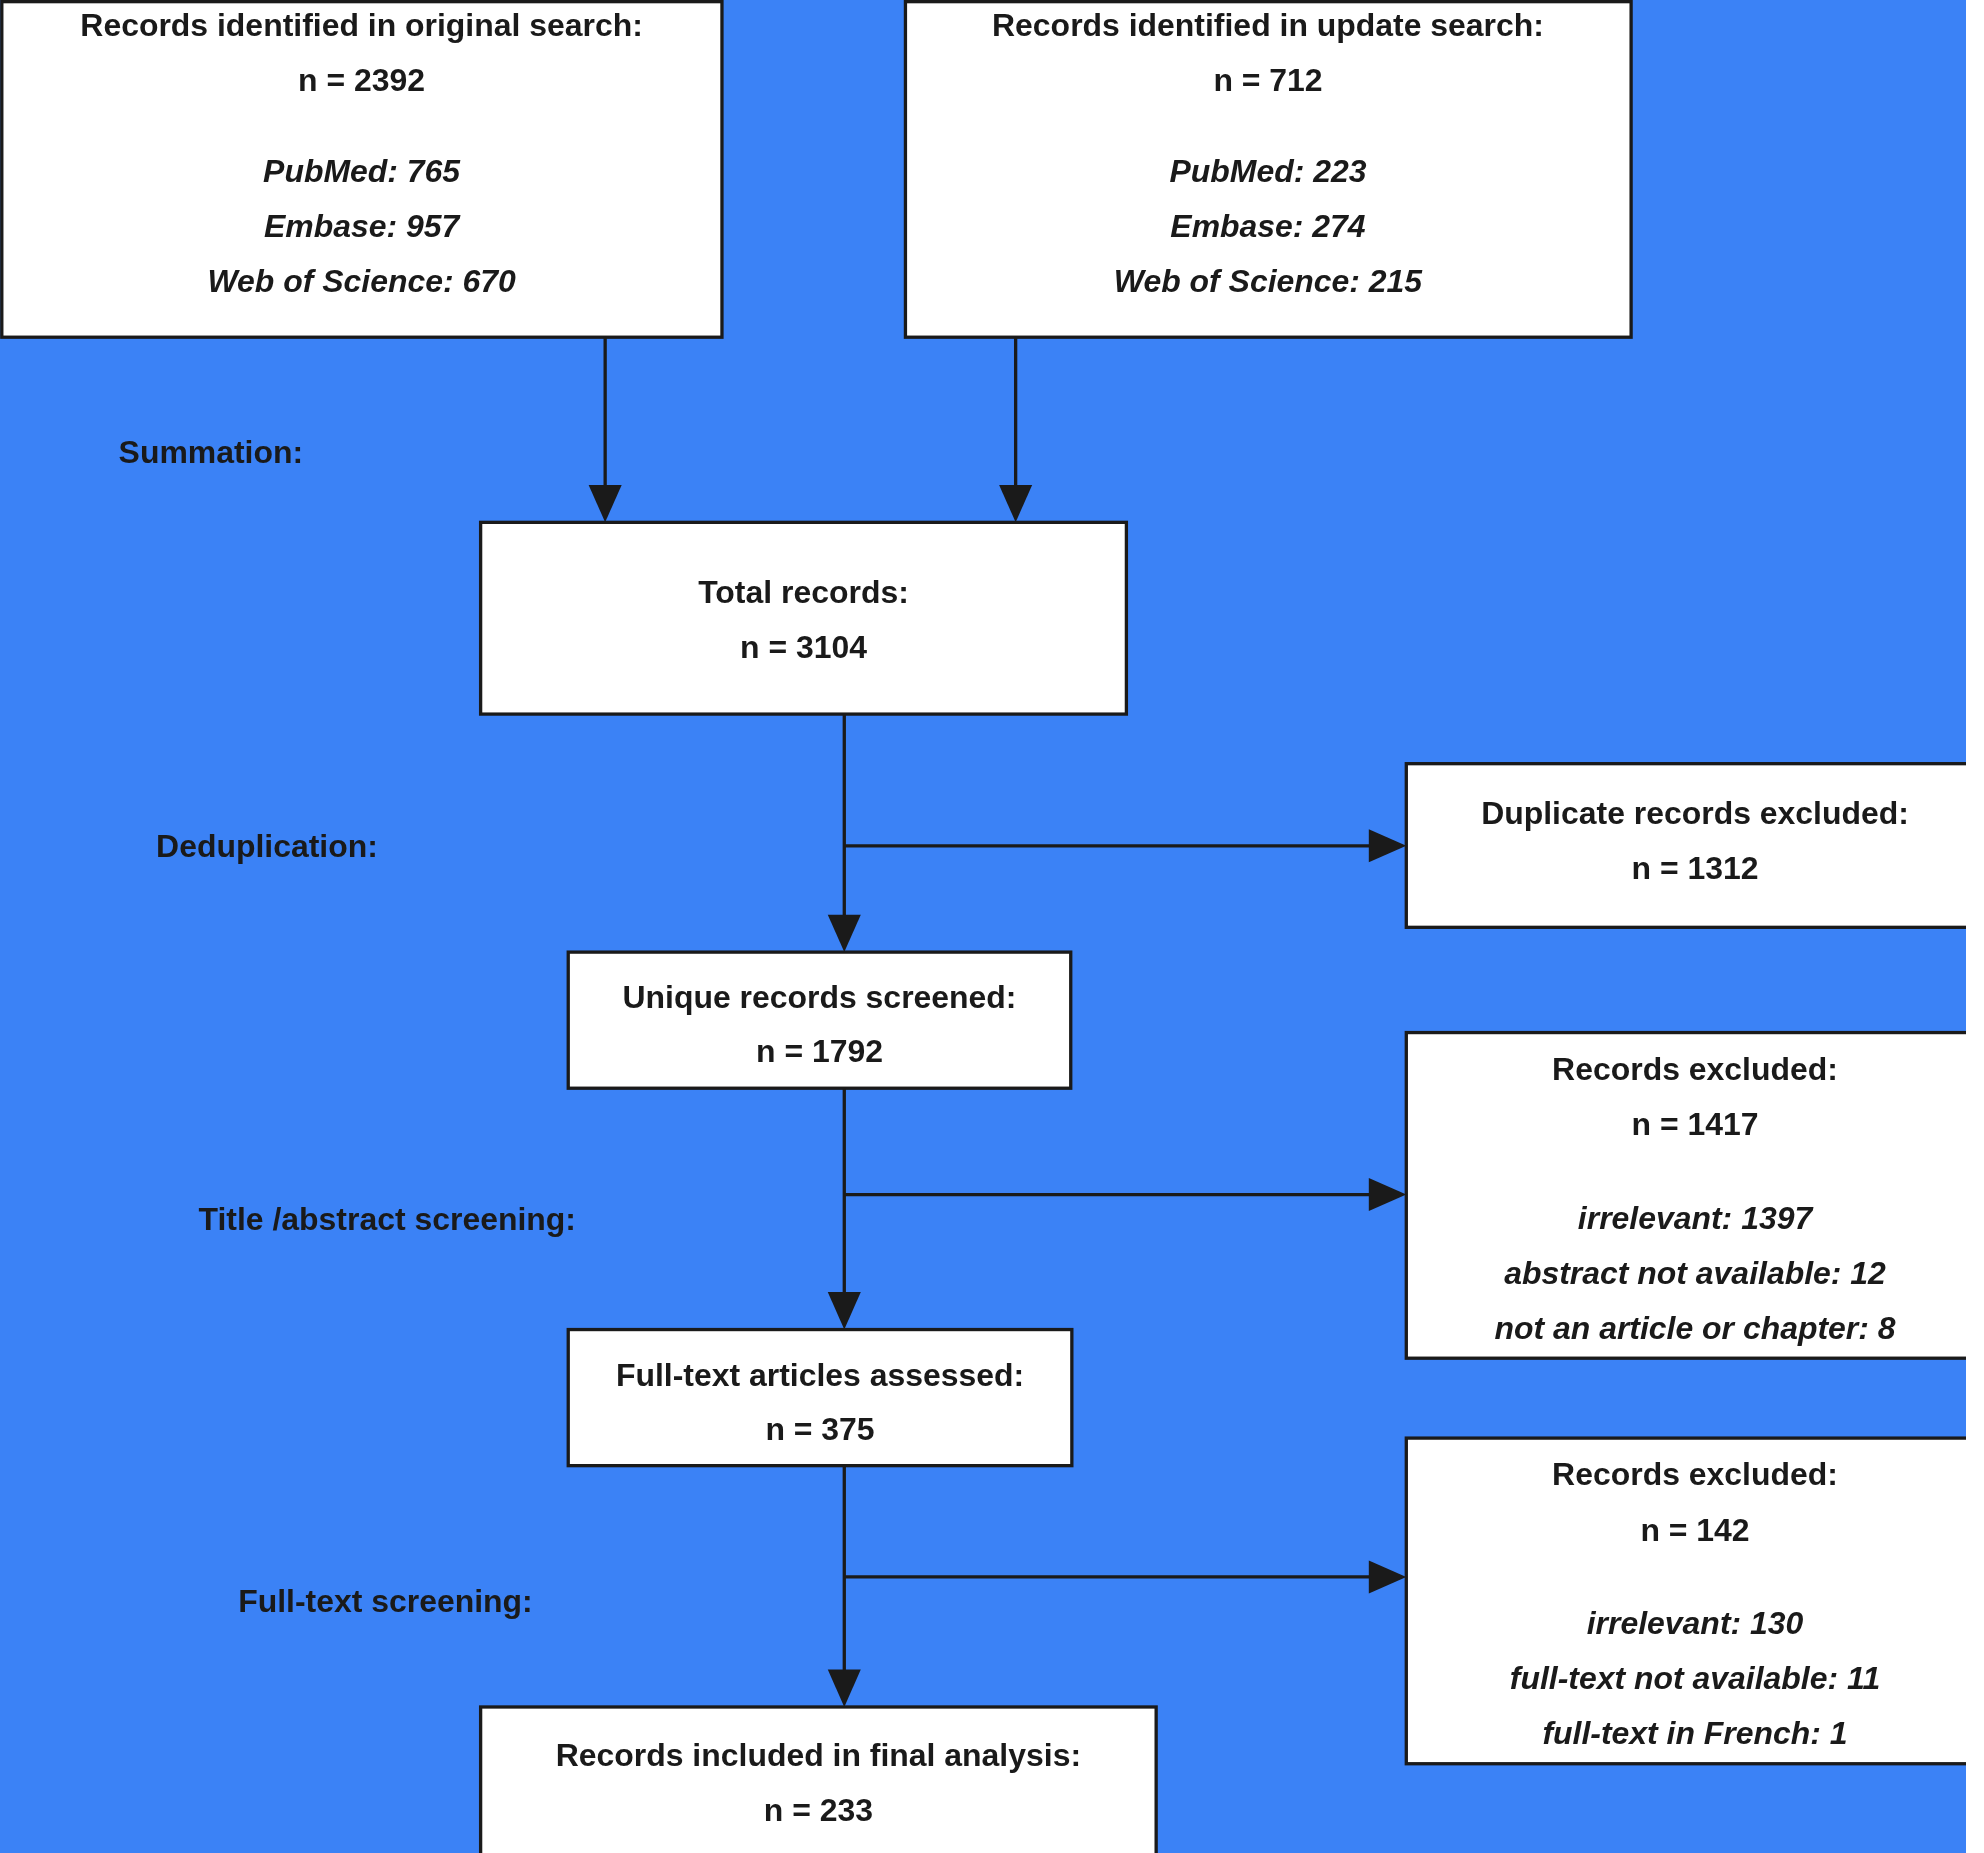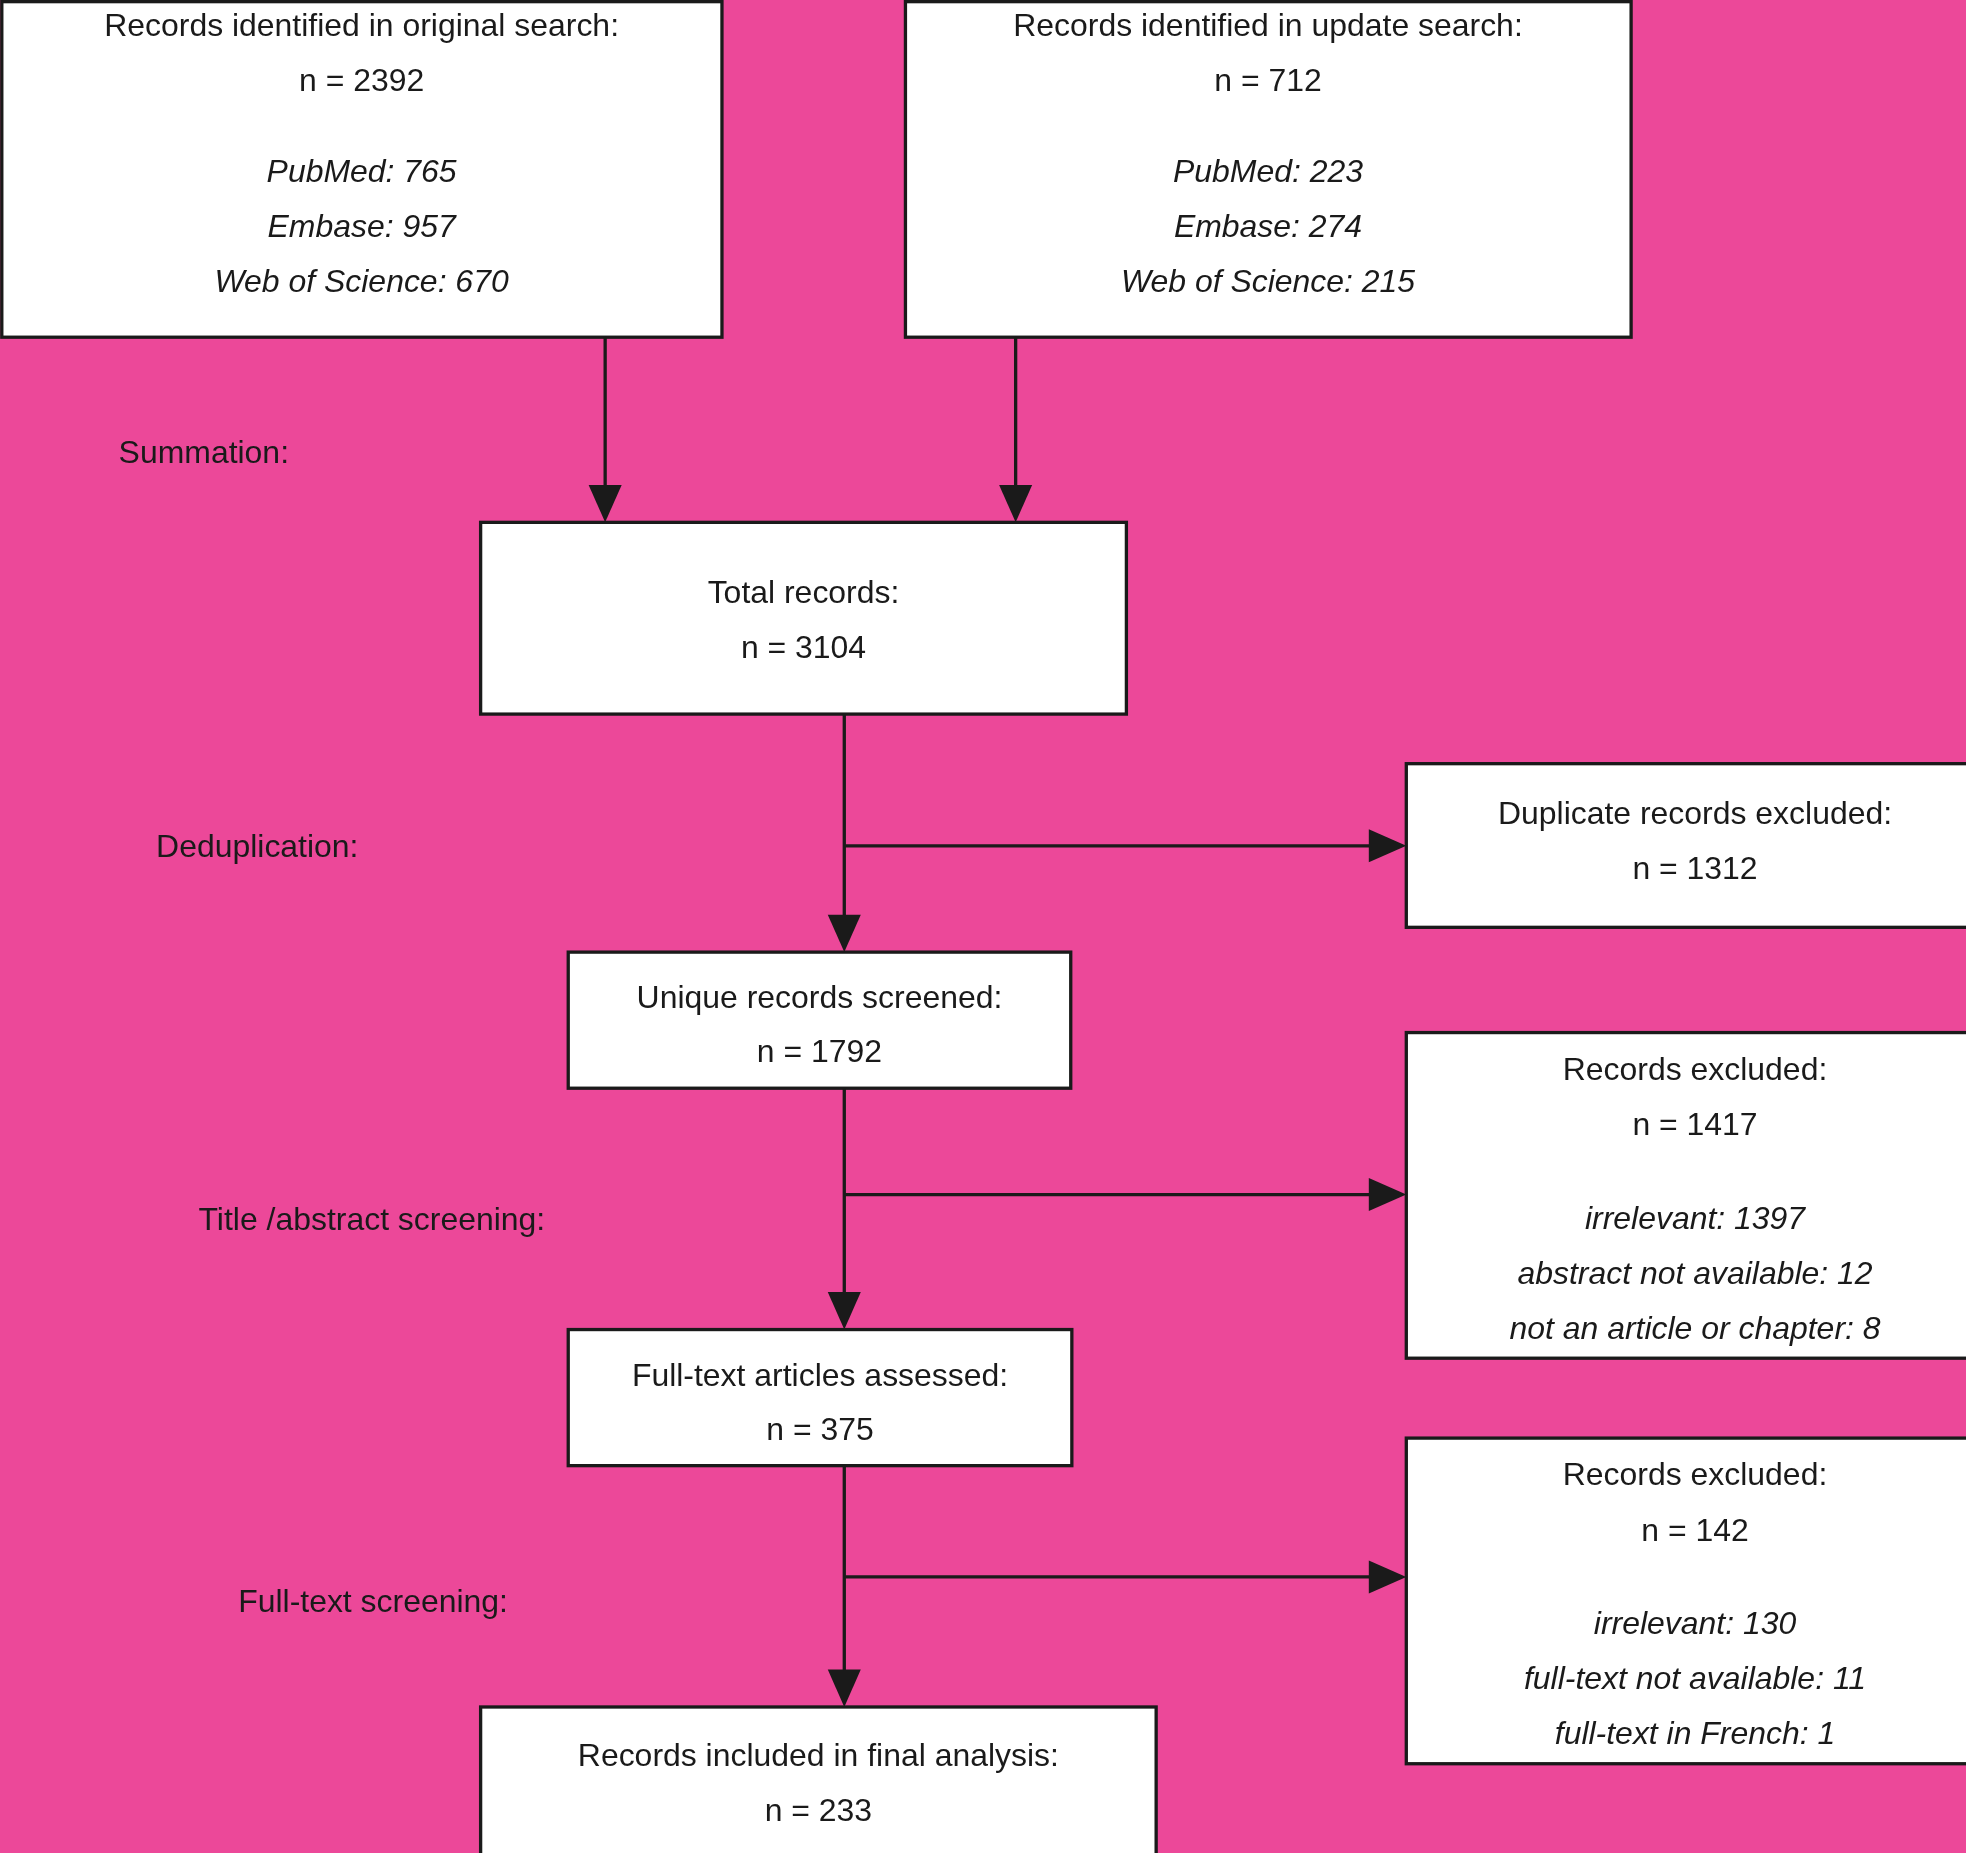--- a/index.html
+++ b/index.html
@@ -4,24 +4,25 @@
 <style>
   html, body {
     margin: 0;
     padding: 0;
     background: #ffffff;
   }
   #stage {
     position: relative;
     width: 1966px;
     height: 1853px;
-    background: #ec4899;
+    background: #3b82f6;
     font-family: "Liberation Sans", sans-serif;
     color: #1a1a1a;
     overflow: hidden;
+    font-weight: bold;
   }
   svg#flow {
     position: absolute;
     top: 0;
     left: 0;
     width: 1985px;
     height: 1853px;
   }
   .box {
     fill: #ffffff;

